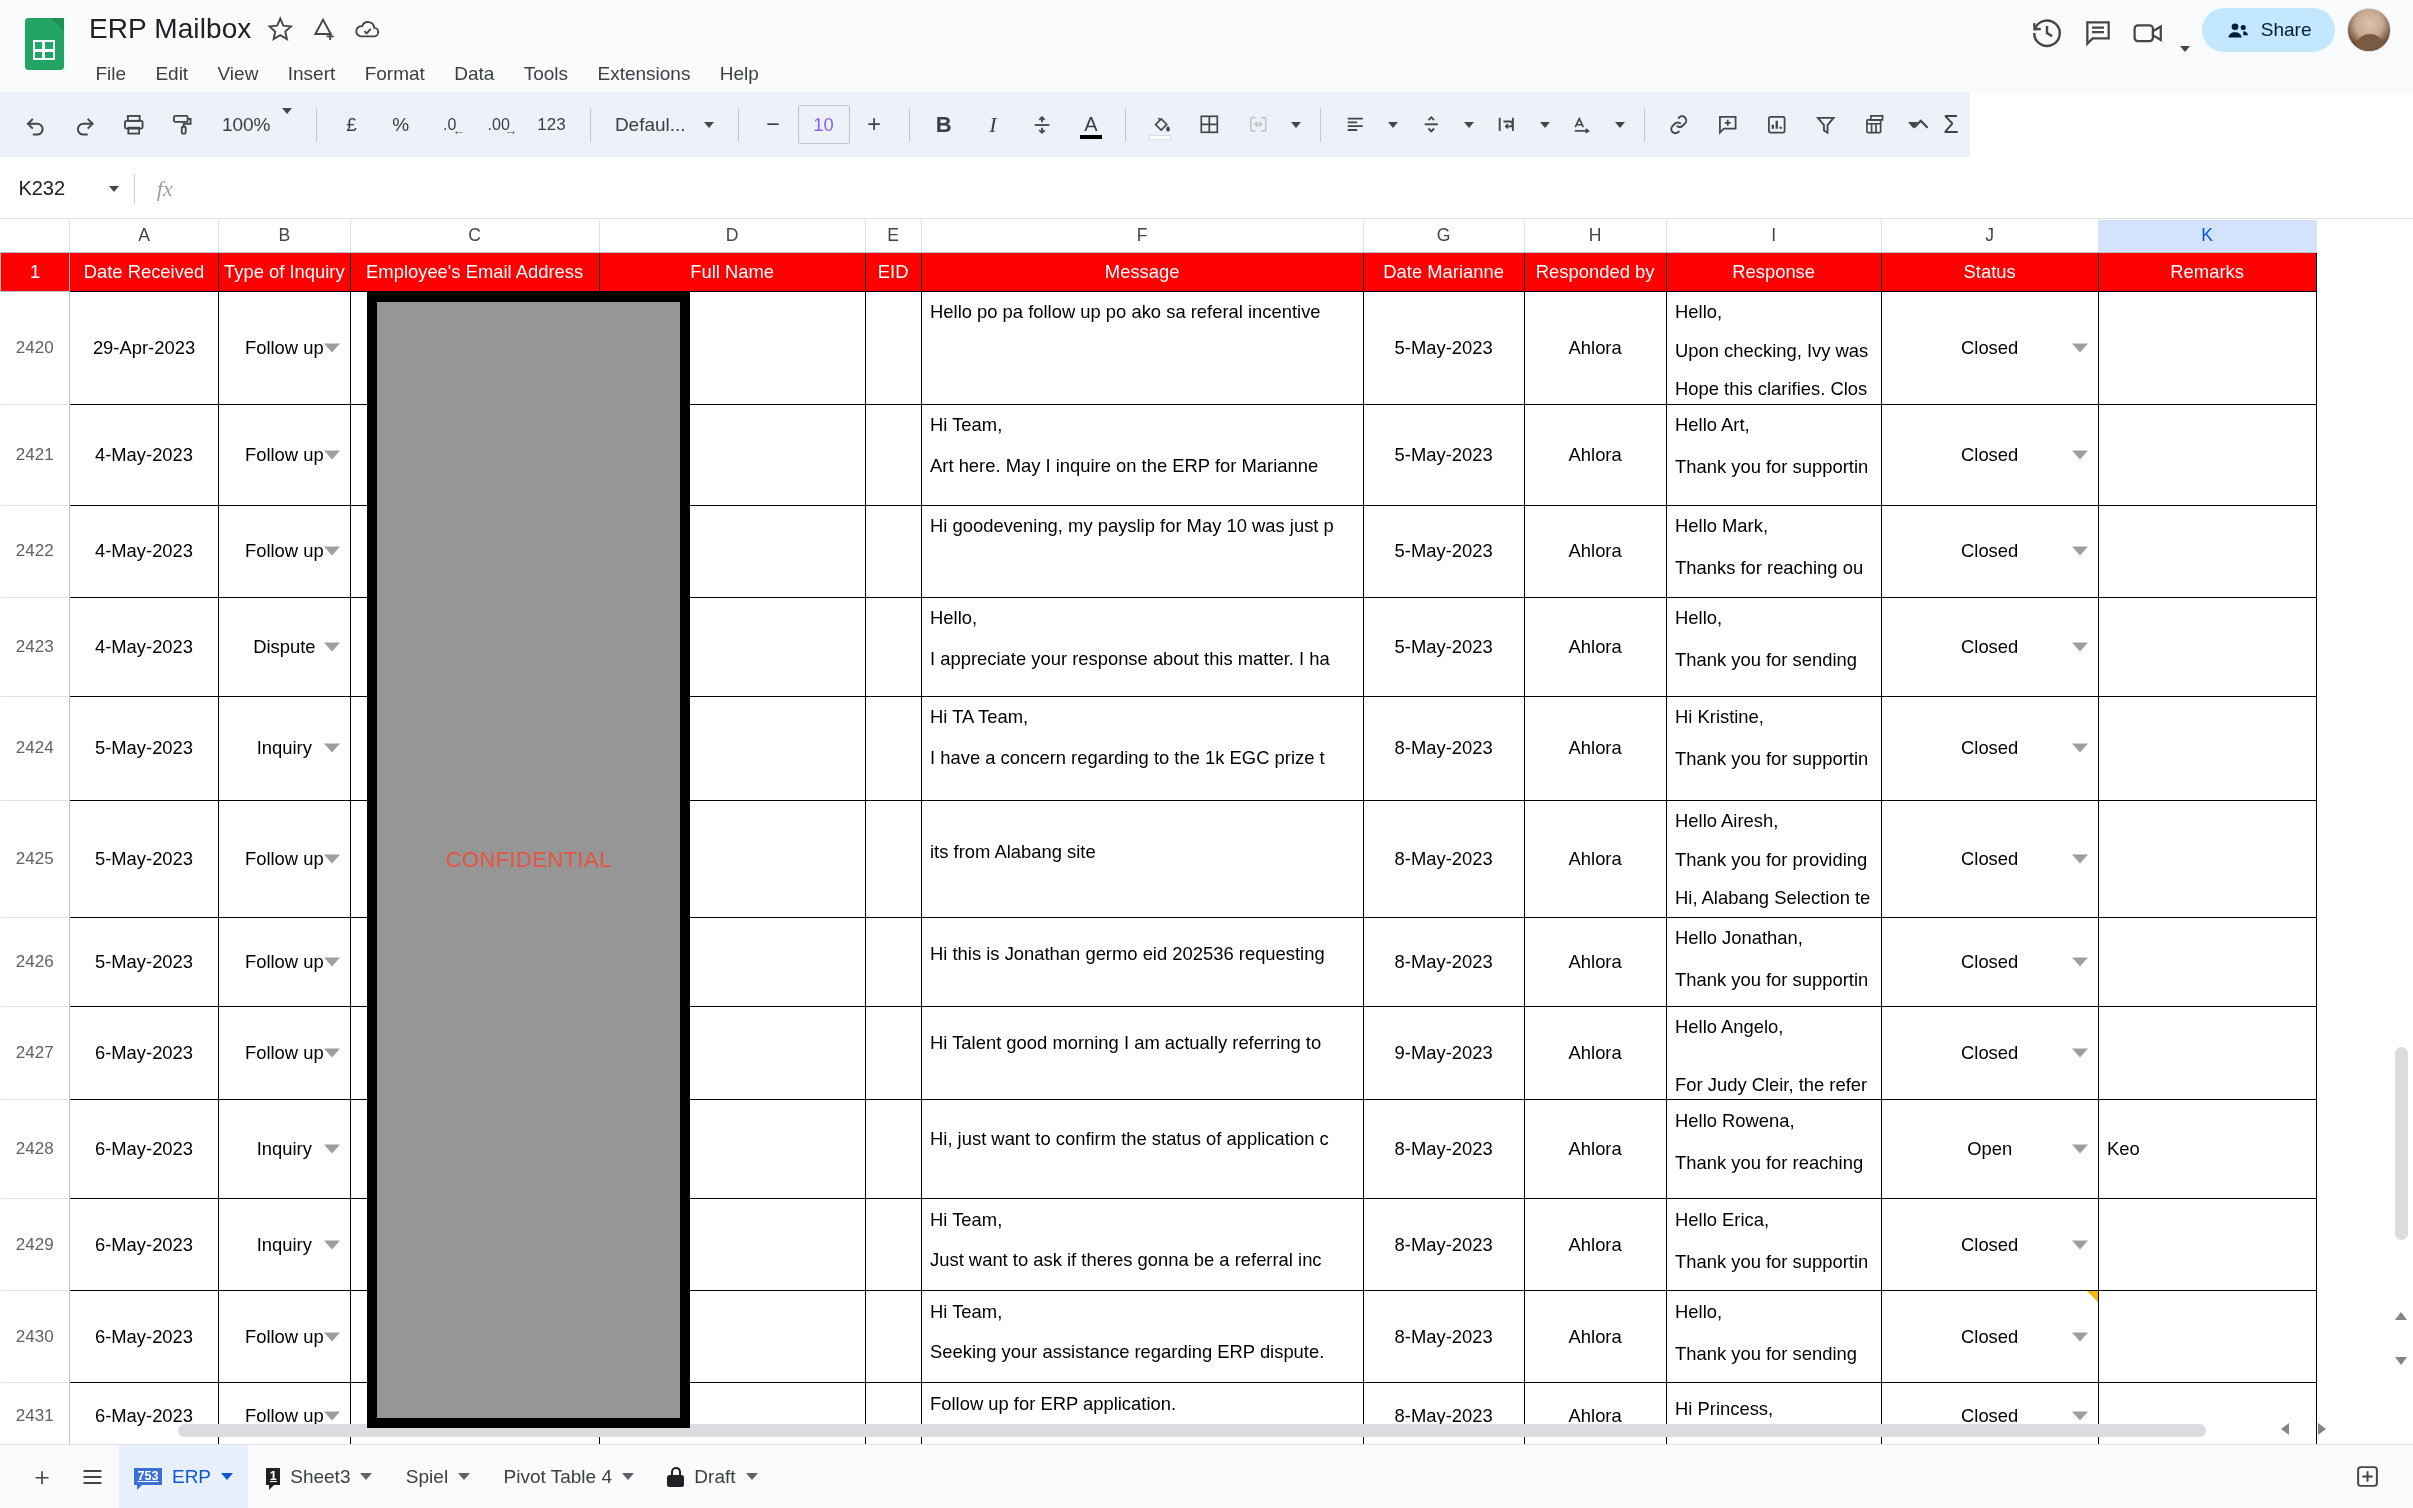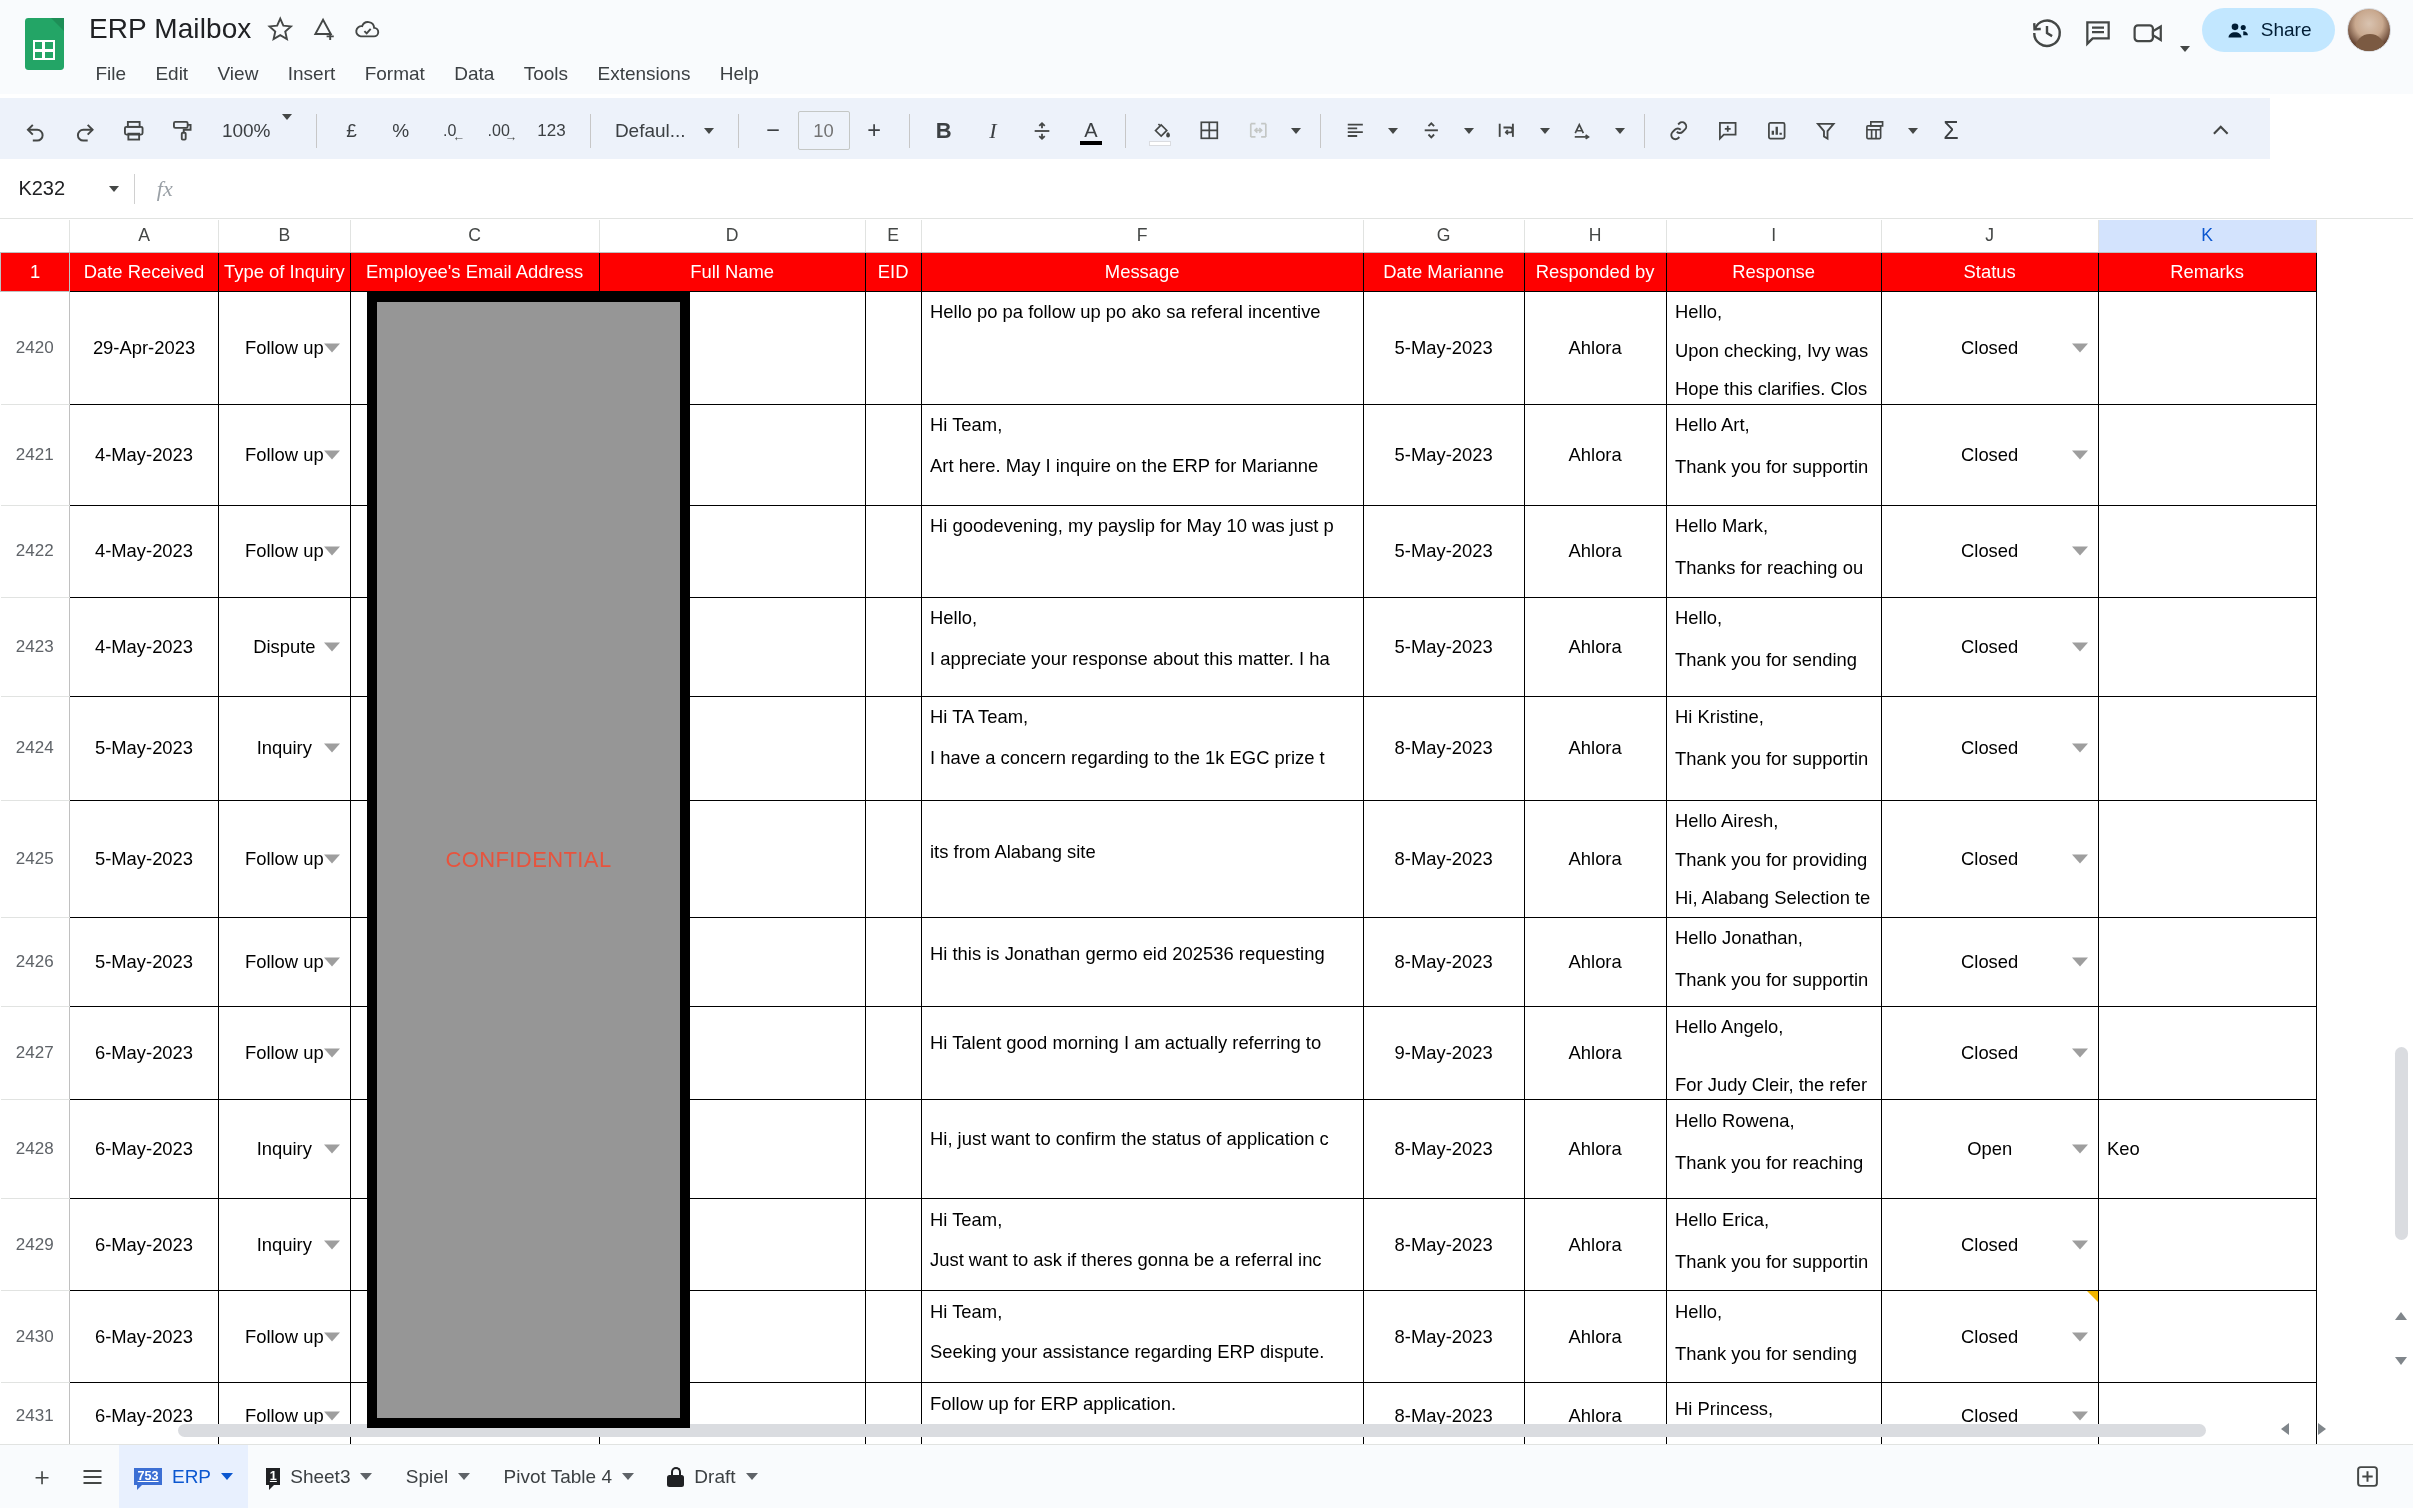--- a/index.html
+++ b/index.html
@@ -48,36 +48,36 @@
     width: 44px; height: 44px; border-radius: 50%;
     background: radial-gradient(circle at 50% 35%, #d9c3b0 0%, #c8a88e 40%, #6b4a38 70%, #3a2418 100%);
     border: 1.7px solid #dadce0; overflow:hidden; position:relative; cursor:pointer;
   }
   .avatar:after{ content:""; position:absolute; left:6.7px; bottom:0; width:30px; height:17px;
     background:#7b5a42; border-radius: 15px 15px 0 0;}
   .caret-sm { width:0;height:0;border-left:5.9px solid transparent;border-right:5.9px solid transparent;border-top:6.7px solid #444746;}
 
   
   .toolbar {
-    position:absolute; top: 98px; left: 0; width: 2270px; height: 65px;
+    position:absolute; top: 92px; left: 0; width: 1970px; height: 65px;
     background:#edf2fa; display:flex; align-items:center;
   }
   .tb-pill { display:flex; align-items:center; height: 65px; padding-left: 11.7px;}
   .tb-btn {
     min-width: 44px; height: 44px; margin: 0 2.5px; border-radius: 50%;
     display:flex; align-items:center; justify-content:center;
     color:#444746; font-size: 19px; cursor: pointer; position: relative;
   }
   .tb-btn.wide { border-radius: 22px; padding: 0 11.7px; }
   .tb-sep { width:0.8px; height:34px; background:#c7c7c7; margin: 0 10px;}
   .tb-text { font-size: 19px; color:#3c4043; }
   .font-box { width: 122px; justify-content: space-between; }
   .size-box {
     width: 52px; height: 39px; border:0.8px solid #c4c7c5; border-radius:2px;
-    display:flex;align-items:center;justify-content:center;font-size:18.4px;color:#737373;
+    display:flex;align-items:center;justify-content:center;font-size:18.4px;color:#8b5cf6;
     background:#edf2fa; cursor:text;
   }
   .collapse-btn { position:absolute; right: 25px; }
 
   
   .fbar {
     position:absolute; top: 159px; left:0; width: 2413px; height: 60px;
     background:#fff; display:flex; align-items:center; border-bottom:0.8px solid #e1e3e1;
   }
   .namebox {

